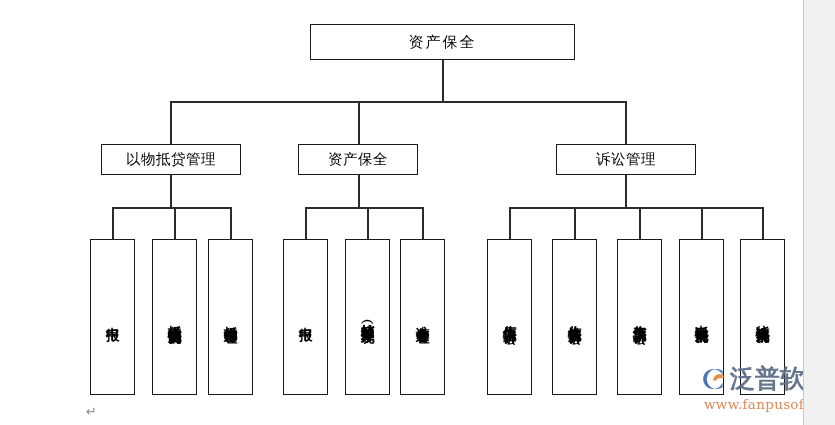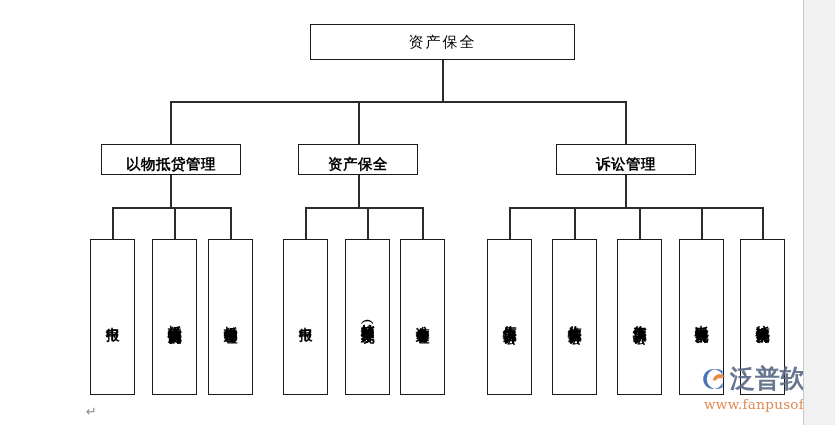--- a/index.html
+++ b/index.html
@@ -51,23 +51,22 @@
     color: #000000;
     z-index: 3;
   }
   .node.root {
     border-width: 1.6px;
     font-size: 15px;
     letter-spacing: 2px;
   }
   .node.lvl2 {
     font-size: 14.5px;
-    font-weight: bold;
+    font-weight: normal;
     letter-spacing: 0.5px;
-    align-items: flex-end;
   }
   .node.leaf {
     font-size: 13.5px;
     font-weight: bold;
     padding: 6px 0 6px 0;
     align-items: center;
     justify-content: center;
   }
   .vlabel {
     writing-mode: vertical-rl;

